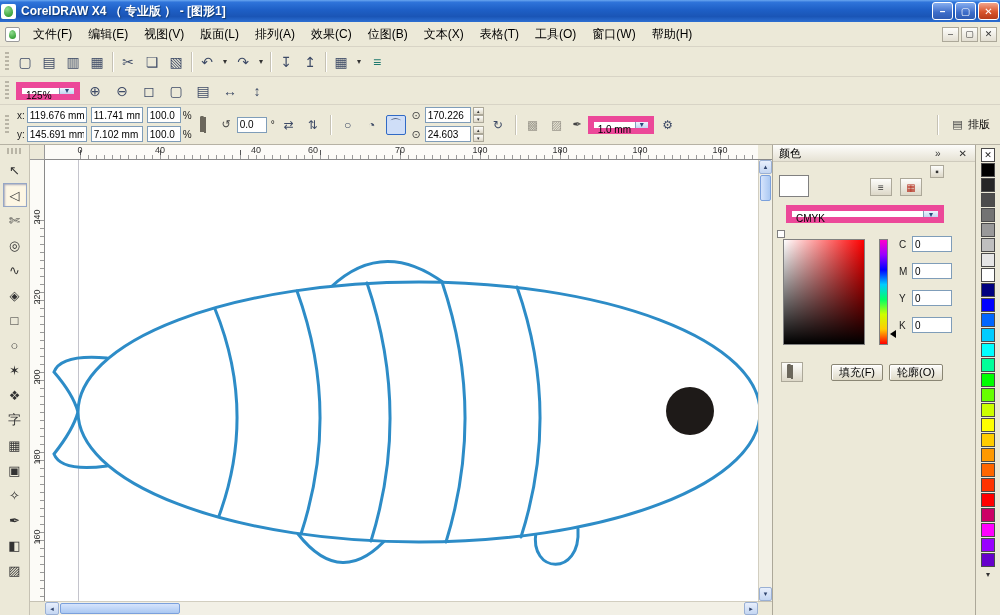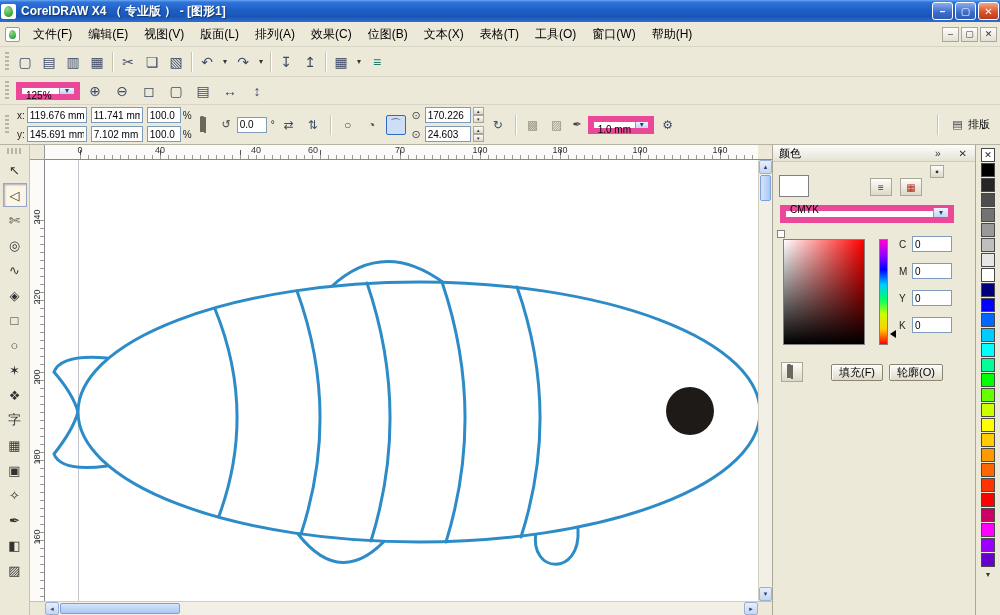--- a/index.html
+++ b/index.html
@@ -106,21 +106,21 @@
   .docker { width:203px; background:#ece9d8; border-left:1px solid #aca899; display:flex; flex-direction:column; }
   .docker-header { height:17px; display:flex; align-items:center; padding:0 6px; gap:14px;
     background:linear-gradient(#fdfdfb,#e6e2d4); border-bottom:1px solid #cfcbbd; font-size:11px; }
   .dock-btn { font-size:10px; color:#333; padding:0 2px; }
   .docker-body { position:relative; flex:1; }
   .abs { position:absolute; }
   .preview-swatch { left:6px; top:13px; width:30px; height:22px; background:#fff; border:1px solid #808080; box-shadow:1px 1px 0 #fff inset; }
   .dk-btn { width:22px; height:18px; border:1px solid #aca899; background:linear-gradient(#fdfdfb,#ddd8c8);
     display:flex; align-items:center; justify-content:center; font-size:10px; color:#333; }
   .dk-red { color:#b22212; }
-  .cmyk-combo { left:7px; top:43px; width:174px;align-items:flex-end; }
+  .cmyk-combo { left:13px; top:43px; width:158px; }
   .mini-swatch { left:4px; top:68px; width:8px; height:8px; background:#fff; border:1px solid #808080; }
   .color-field { left:10px; top:77px; width:82px; height:106px; border:1px solid #808080;
     background:linear-gradient(to bottom,rgba(0,0,0,0) 0%,#000 100%),linear-gradient(to right,#fff 0%,#f00 100%); }
   .hue-bar { left:106px; top:77px; width:9px; height:106px; border:1px solid #808080;
     background:linear-gradient(to bottom,#ff00cc,#9900ff,#0000ff,#00ccff,#00ff66,#ccff00,#ffcc00,#ff0000); }
   .hue-marker { left:117px; top:168px; width:0; height:0; border-top:4px solid transparent; border-bottom:4px solid transparent; border-right:6px solid #000; }
   .ch-row { left:126px; display:flex; align-items:center; gap:3px; }
   .ch-row .plabel { width:10px; }
   .ch-row input { width:40px; }
   .lock-btn { left:8px; top:200px; width:22px; height:20px; border:1px solid #aca899; background:linear-gradient(#fdfdfb,#ddd8c8);

